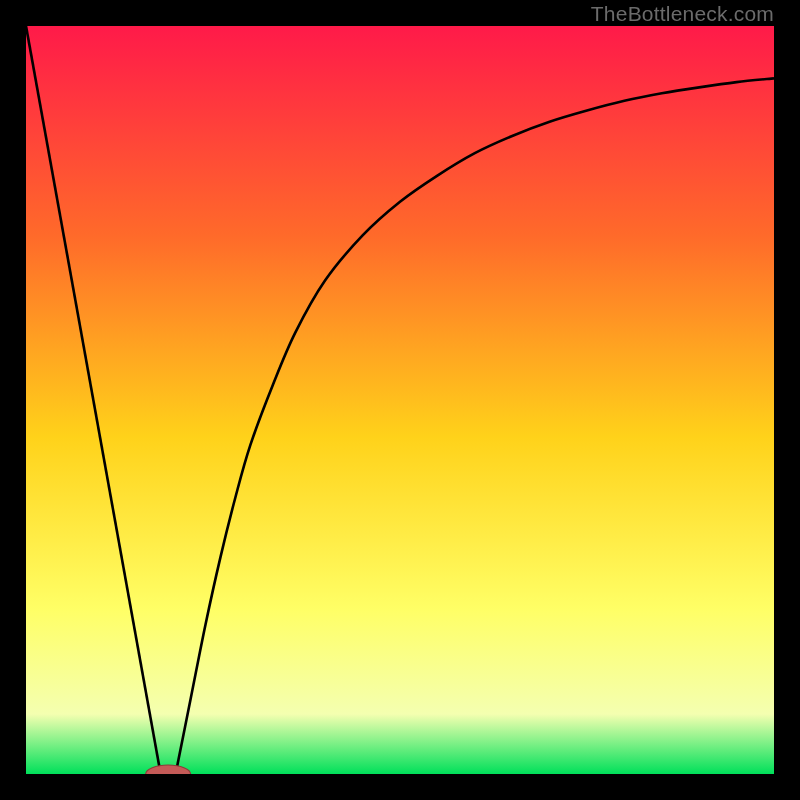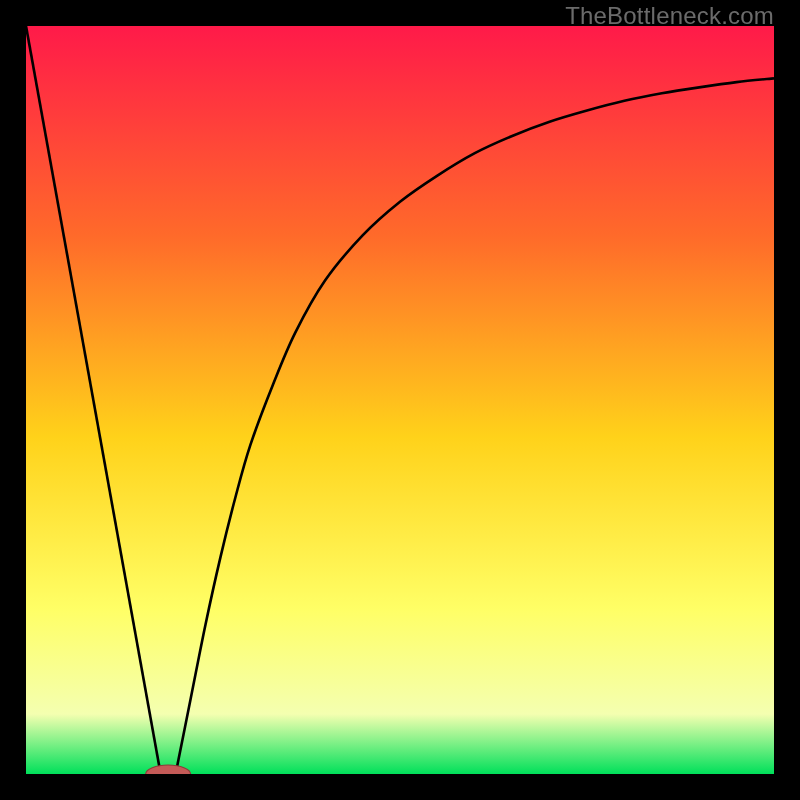--- a/index.html
+++ b/index.html
@@ -36,21 +36,21 @@
     left: 0;
     top: 0;
     width: 100%;
     height: 100%;
   }
   .watermark {
     position: absolute;
     top: 2px;
     right: 26px;
     color: #6b6b6b;
-    font-size: 24px;
+    font-size: 21px;
     font-weight: 400;
     letter-spacing: 0.2px;
   }
 </style>
 </head>
 <body>
 
 <div class="frame">
 
   <div class="watermark">TheBottleneck.com</div>

